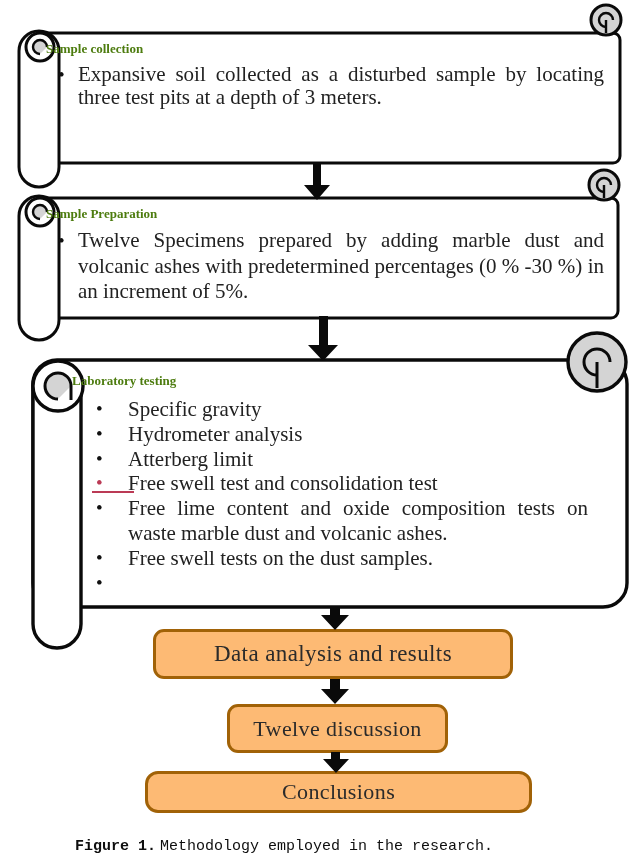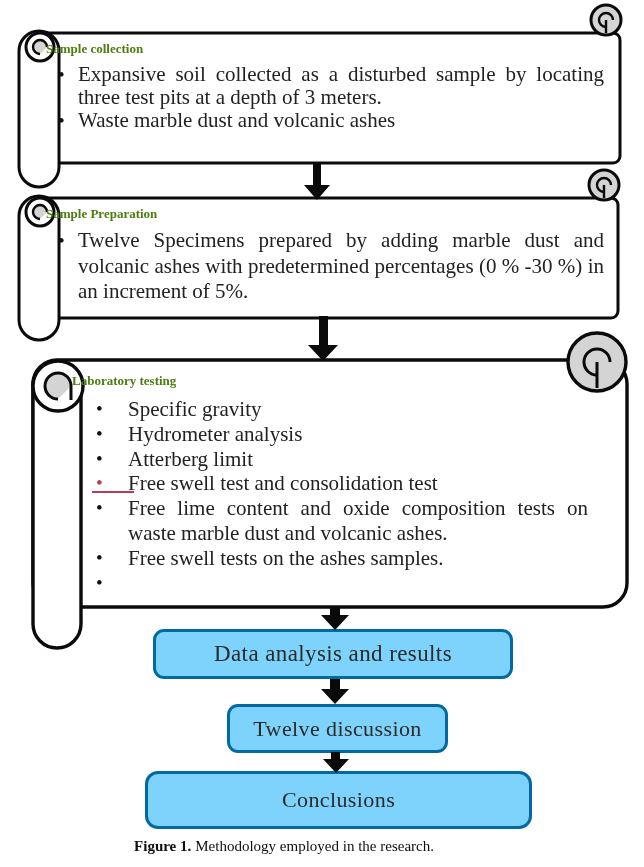--- a/index.html
+++ b/index.html
@@ -33,33 +33,33 @@
   li.red-marked::before{color:#bb3a55 !important;}
   li.red-marked::after{
     content:"";position:absolute;left:20px;top:20px;width:42px;
     border-top:2.6px solid #bb3a55;
   }
   li.wrap{text-align:justify;}
   
   .flow-arrow{position:absolute;z-index:3;}
   
   .process-box{
-    position:absolute;box-sizing:border-box;background:#7dd3fc;
-    border:3px solid #0369a1;border-radius:11px;
+    position:absolute;box-sizing:border-box;background:#fdba74;
+    border:3px solid #a16207;border-radius:11px;
     display:flex;align-items:center;justify-content:center;
     font-family:"Liberation Serif",serif;color:#2b2b2b;z-index:2;
   }
   .process-box .label{letter-spacing:0.4px;}
   #process-1{left:153px;top:629px;width:360px;height:50px;font-size:23px;}
   #process-2{left:227px;top:704px;width:221px;height:49px;font-size:22px;}
-  #process-3{left:145px;top:771px;width:387px;height:58px;font-size:22px;border-radius:13px;}
+  #process-3{left:145px;top:771px;width:387px;height:42px;font-size:22px;border-radius:13px;}
   
   .caption{
     position:absolute;left:0;top:838px;width:568px;text-align:center;
-    font-family:Liberation Serif, serif;font-size:15px;color:#0e0e0e;
+    font-family:Liberation Mono, monospace;font-size:15px;color:#0e0e0e;
   }
   .caption .cap-label{font-weight:bold;margin-right:4px;}
 </style>
 </head>
 <body>
 
 <div id="canvas">
 
   <div class="scroll-box s1" style="left:16px;top:2px;width:616px;height:190px;">
     <svg width="616" height="190" viewBox="0 0 616 190">
@@ -68,21 +68,20 @@
       <path d="M590 25 a7 7 0 1 1 7 -7" fill="none" stroke="#0a0a0a" stroke-width="2.4"></path>
       <line x1="590" y1="18" x2="590" y2="31" stroke="#0a0a0a" stroke-width="2.4"></line>
       <rect x="3" y="29" width="40" height="156" rx="20" fill="#ffffff" stroke="#0a0a0a" stroke-width="3"></rect>
       <circle cx="24" cy="45" r="14" fill="#ffffff" stroke="#0a0a0a" stroke-width="3"></circle>
       <path d="M24 52 a7 7 0 1 1 7 -7" fill="#d4d4d4" stroke="#0a0a0a" stroke-width="2.4"></path>
     </svg>
     <div class="scroll-content" style="left:30px;top:36px;width:558px;">
       <div class="scroll-title">Sample collection</div>
       <ul class="bullets">
         <li class="para wrap">Expansive soil collected as a disturbed sample by locating three test pits at a depth of 3 meters.</li>
-        <li class="para">Waste marble dust and volcanic ashes</li>
       </ul>
     </div>
   </div>
 
   <div class="flow-arrow" style="left:303px;top:164px;">
     <svg width="28" height="36" viewBox="0 0 28 36">
       <polygon points="10,0 18,0 18,21 27,21 14,36 1,21 10,21" fill="#0a0a0a"></polygon>
     </svg>
   </div>
 
@@ -122,21 +121,21 @@
       <line x1="57" y1="58" x2="57" y2="72" stroke="#0a0a0a" stroke-width="3"></line>
     </svg>
     <div class="scroll-content" style="left:58px;top:42px;width:522px;">
       <div class="scroll-title">Laboratory testing</div>
       <ul class="bullets">
         <li>Specific gravity</li>
         <li>Hydrometer analysis</li>
         <li>Atterberg limit</li>
         <li class="red-marked">Free swell test and consolidation test</li>
         <li class="wrap" style="padding-right:6px;">Free lime content and oxide composition tests on waste marble dust and volcanic ashes.</li>
-        <li>Free swell tests on the ashes samples.</li>
+        <li>Free swell tests on the dust samples.</li>
         <li></li>
       </ul>
     </div>
   </div>
 
   <div class="flow-arrow" style="left:320px;top:606px;">
     <svg width="30" height="24" viewBox="0 0 30 24">
       <polygon points="10,0 20,0 20,9 29,9 15,24 1,9 10,9" fill="#0a0a0a"></polygon>
     </svg>
   </div>

